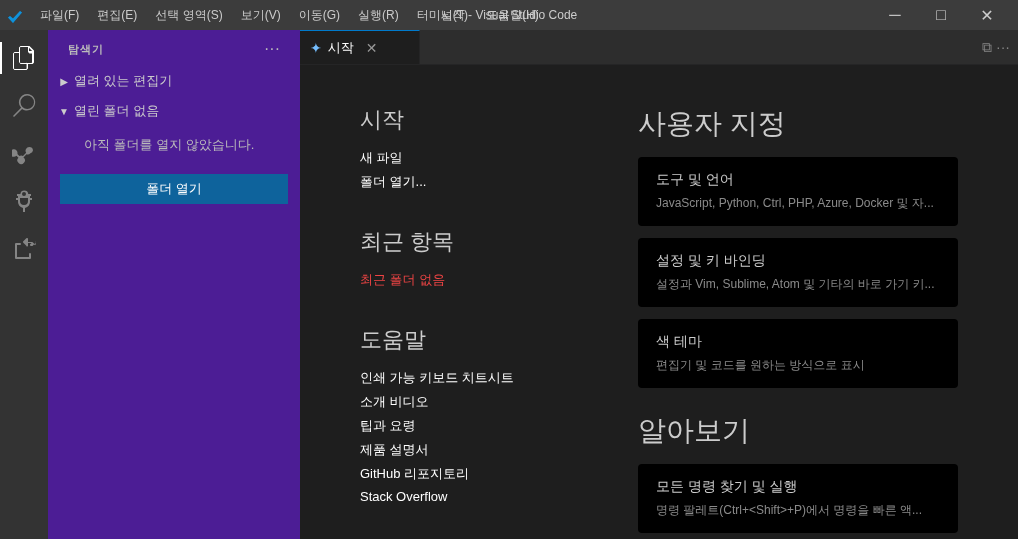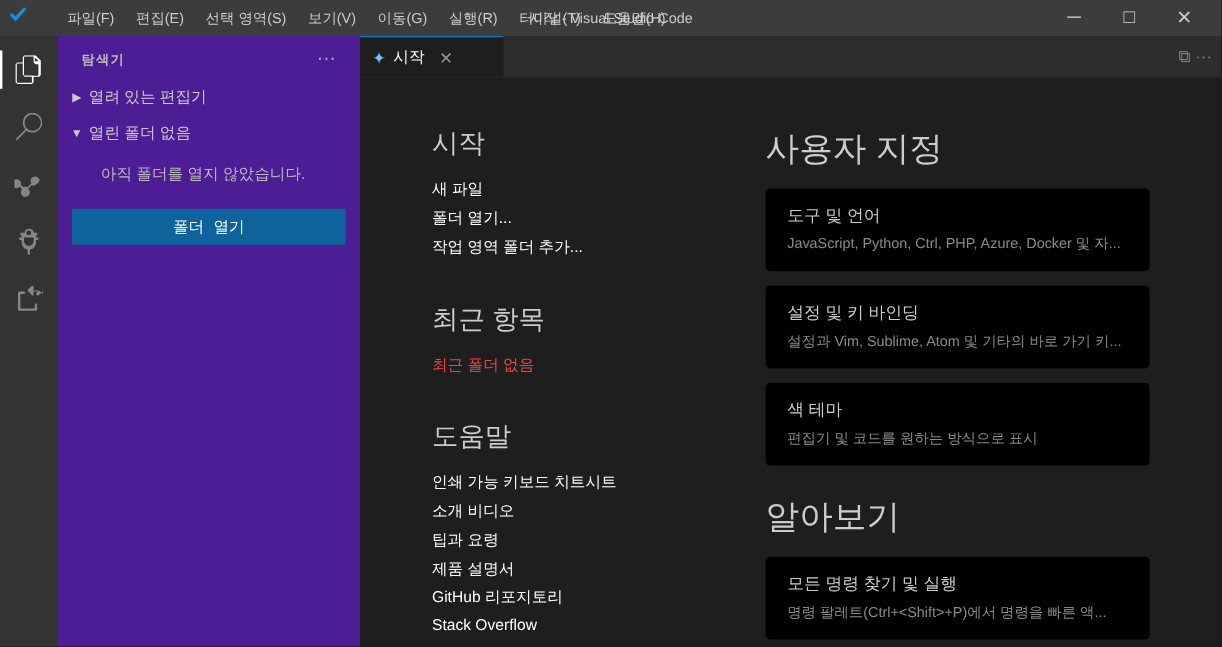--- a/index.html
+++ b/index.html
@@ -21,22 +21,22 @@
       background: #3c3c3c;
       display: flex;
       align-items: center;
       justify-content: space-between;
       padding: 0 8px;
       flex-shrink: 0;
       user-select: none;
     }
     .titlebar-left {
       display: flex;
-      align-items: flex-start;
-      gap: 20px;
+      align-items: flex-end;
+      gap: 4px;
     }
     .titlebar-logo {
       width: 16px;
       height: 16px;
       margin-right: 4px;
     }
     .menu-bar {
       display: flex;
       gap: 2px;
     }
@@ -170,21 +170,20 @@
       margin: 8px 12px;
       background: #0e639c;
       color: #ffffff;
       border: none;
       padding: 6px 12px;
       font-size: 13px;
       cursor: pointer;
       border-radius: 0;
       text-align: center;
       width: calc(100% - 24px);
-      font-family: Liberation Mono, monospace;
     }
 
     
     .content {
       flex: 1;
       background: #1e1e1e;
       display: flex;
       flex-direction: column;
       overflow: hidden;
     }
@@ -395,21 +394,20 @@
     </div>
 
     <div class="welcome-page">
 
       <div class="welcome-left">
 
         <div class="welcome-section">
           <div class="welcome-section-title">시작</div>
           <a class="welcome-link">새 파일</a>
           <a class="welcome-link">폴더 열기...</a>
-          <a class="welcome-link">작업 영역 폴더 추가...</a>
         </div>
 
         <div class="welcome-section">
           <div class="welcome-section-title">최근 항목</div>
           <span class="welcome-static">최근 폴더 없음</span>
         </div>
 
         <div class="welcome-section">
           <div class="welcome-section-title">도움말</div>
           <a class="welcome-link">인쇄 가능 키보드 치트시트</a>

